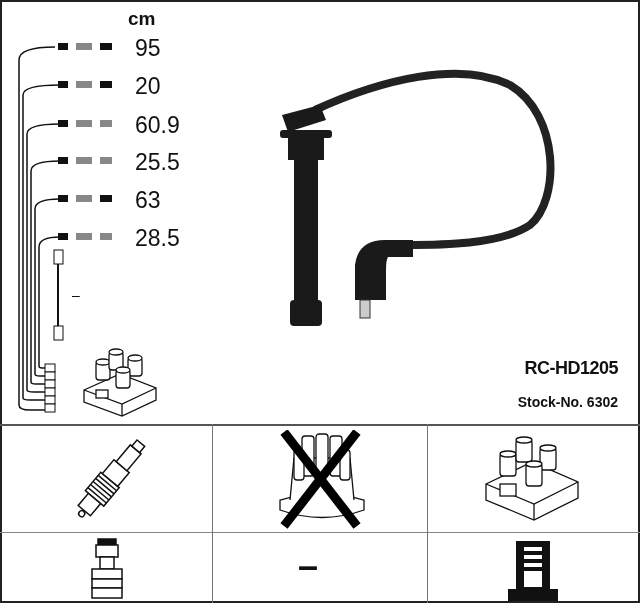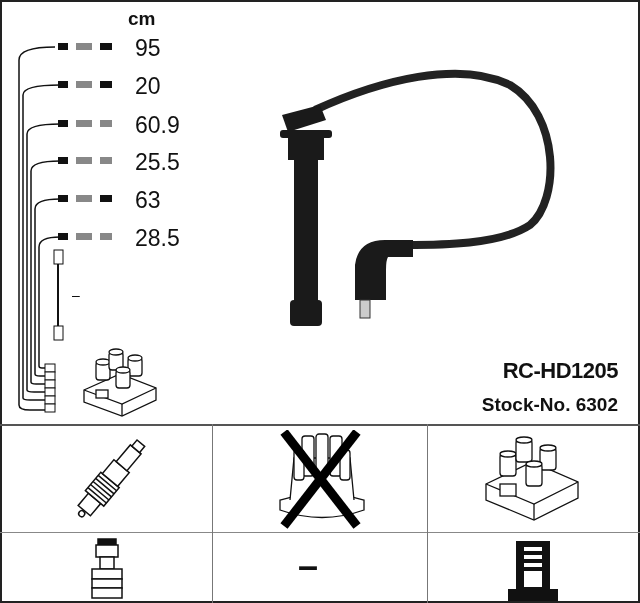--- a/index.html
+++ b/index.html
@@ -2,22 +2,22 @@
 <html><head>
 <meta charset="utf-8">
 <style>
   html,body{margin:0;padding:0;background:#fff;}
   body{width:640px;height:603px;position:relative;overflow:hidden;font-family:"Liberation Sans",sans-serif;color:#111;}
   .frame{position:absolute;left:0;top:0;width:636px;height:599px;border:2px solid #222;}
   .hline{position:absolute;background:#555;height:2px;}
   .vline{position:absolute;background:#555;width:2px;}
   .unit{position:absolute;left:128px;top:8px;font-weight:bold;font-size:19px;}
   .len{position:absolute;left:135px;font-size:23px;}
-  .title{position:absolute;right:22px;top:358px;font-weight:bold;font-size:22px;letter-spacing:-0.5px;}
-  .stock{position:absolute;right:22px;top:394px;font-weight:bold;font-size:19px;}
+  .title{position:absolute;right:22px;top:358px;font-weight:bold;font-size:18px;letter-spacing:-0.5px;}
+  .stock{position:absolute;right:22px;top:394px;font-weight:bold;font-size:14px;}
   svg{position:absolute;}
 </style>
 </head>
 <body>
 
 <div class="frame"></div>
 
 <div class="unit">cm</div>
 
 <svg width="130" height="420" style="left:0;top:0">

